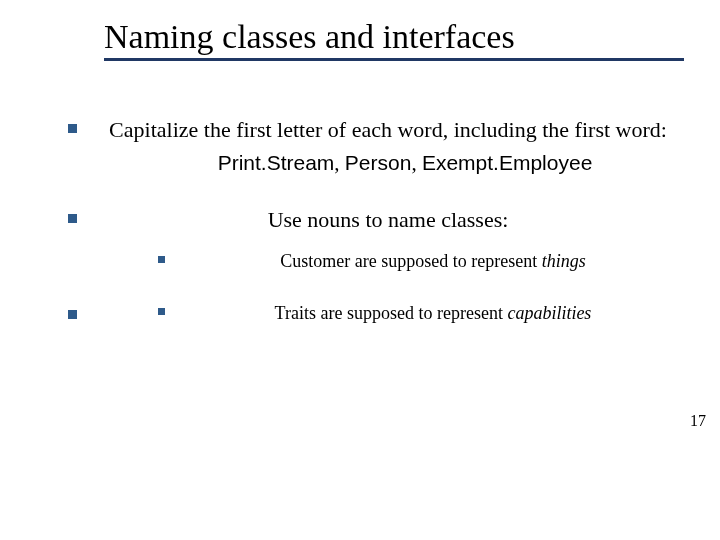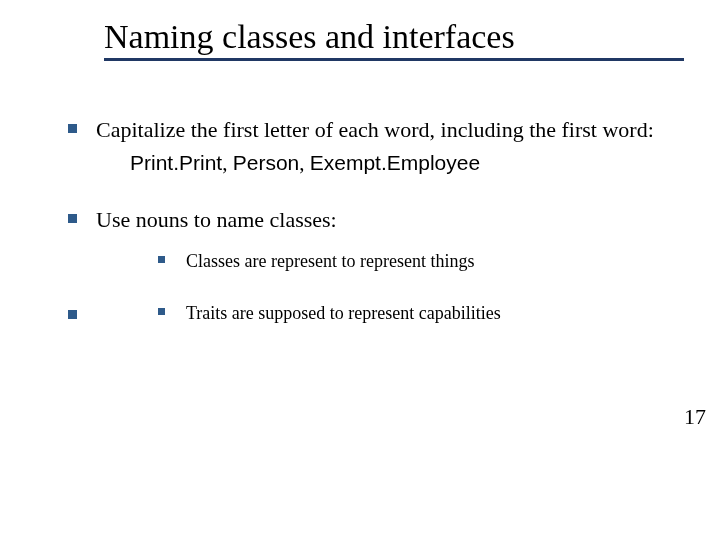--- a/index.html
+++ b/index.html
@@ -3,56 +3,56 @@
 <meta charset="utf-8">
 <style>
   * { margin: 0; padding: 0; box-sizing: border-box; }
   html, body { width: 720px; height: 540px; background: #fff; font-family: "Times New Roman", Times, serif; color: #000; }
   .slide { position: relative; width: 720px; height: 440px; padding: 18px 40px 30px 40px; }
   .title-wrap { margin-left: 64px; }
   .title { font-size: 34px; font-weight: 400; }
   .title-underline { width: 580px; height: 3px; background: #203864; margin-top: 2px; box-shadow: 0 6px 0 -4px rgba(32,56,100,0.25); }
   .body { margin-top: 54px; }
   ul { list-style: none; }
-  li.level1 { position: relative; padding-left: 56px; font-size: 22px; line-height: 1.35; margin-bottom: 28px; }
+  li.level1 { position: relative; padding-left: 56px; font-size: 22px; line-height: 1.35; margin-bottom: 28px; text-align: center; }
   li.level1 > .bullet { position: absolute; left: 28px; top: 9px; width: 9px; height: 9px; background: #2e5a8a; }
   .example { font-family: Verdana, Geneva, sans-serif; font-size: 21px; margin-left: 34px; margin-top: 4px; }
   .sep { font-family: "Times New Roman", serif; }
   li.level2 { position: relative; padding-left: 56px; font-size: 18px; margin-top: 14px; margin-left: 34px; }
   li.level2 > .bullet { position: absolute; left: 28px; top: 7px; width: 7px; height: 7px; background: #2e5a8a; }
-  .italic { }
-  .pagenum { position: absolute; right: 14px; bottom: 10px; font-size: 22px; }
+  .italic { font-style: italic; }
+  .pagenum { position: absolute; right: 14px; bottom: 10px; font-size: 16px; }
 </style>
 </head>
 <body>
 <div class="slide">
 
   <div class="title-wrap">
     <h1 class="title">Naming classes and interfaces</h1>
     <div class="title-underline"></div>
   </div>
 
   <div class="body">
     <ul>
 
       <li class="level1">
         <span class="bullet"></span>
         <span>Capitalize the first letter of each word, including the first word:</span>
         <div class="example">
-          <span>Print.Print</span><span class="sep">, </span><span>Person</span><span class="sep">, </span><span>Exempt.Employee</span>
+          <span>Print.Stream</span><span class="sep">, </span><span>Person</span><span class="sep">, </span><span>Exempt.Employee</span>
         </div>
       </li>
 
       <li class="level1">
         <span class="bullet"></span>
         <span>Use nouns to name classes:</span>
         <ul>
           <li class="level2">
             <span class="bullet"></span>
-            <span>Classes are represent to represent </span><span class="italic">things</span>
+            <span>Customer are supposed to represent </span><span class="italic">things</span>
           </li>
         </ul>
       </li>
 
       <li class="level1">
         <span class="bullet"></span>
         <ul>
           <li class="level2">
             <span class="bullet"></span>
             <span>Traits are supposed to represent </span><span class="italic">capabilities</span>

